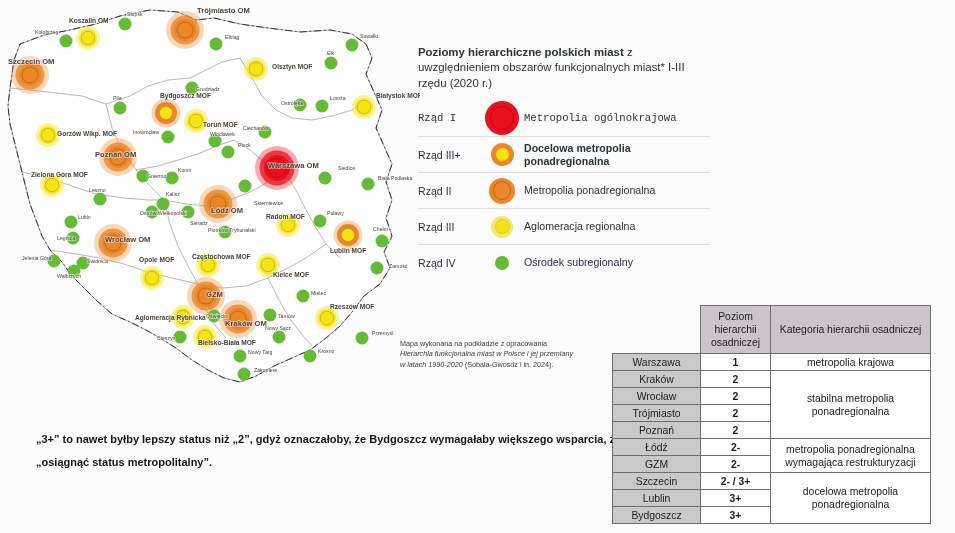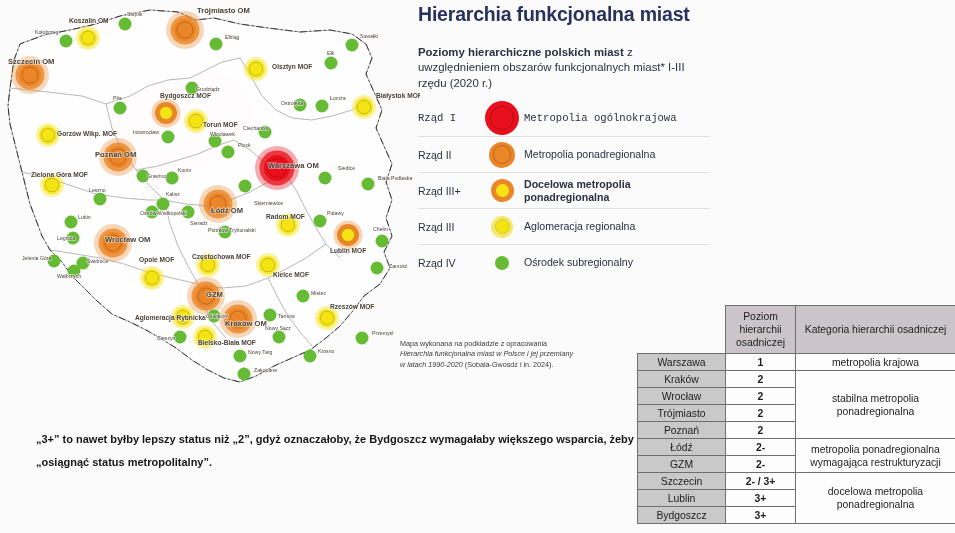--- a/index.html
+++ b/index.html
@@ -141,21 +141,21 @@
     width: 600px;
     font-size: 11px;
     font-weight: bold;
     color: #161616;
     line-height: 23px;
   }
 
   
   #table-wrap {
     position: absolute;
-    left: 637px; top: 305px;
+    left: 612px; top: 305px;
     width: 318px;
   }
   table { border-collapse: collapse; width: 318px; table-layout: fixed; }
   th, td {
     border: 1px solid #6f6f6f;
     font-size: 10.4px;
     color: #1c1c1c;
     text-align: center;
     padding: 0 2px;
     line-height: 13px;
@@ -533,50 +533,49 @@
           <text class="city-label lbl-sm" x="265" y="330">Nowy Sącz</text>
           <text class="city-label lbl-sm" x="278" y="318">Tarnów</text>
           <text class="city-label lbl-sm" x="311" y="295">Mielec</text>
           <text class="city-label lbl-md" x="330" y="309">Rzeszów MOF</text>
           <text class="city-label lbl-sm" x="318" y="353">Krosno</text>
           <text class="city-label lbl-sm" x="372" y="335">Przemyśl</text>
         </g>
     </svg>
   </div>
 
-  <div id="map-title">Hierarchia funkcjonalna miast</div>
 
   <div id="legend-block">
     <div id="legend-intro">
       <span class="bold">Poziomy hierarchiczne polskich miast</span>
       <span>z uwzględnieniem obszarów funkcjonalnych miast* I-III rzędu (2020 r.)</span>
     </div>
     <div id="legend-rows">
         <div class="legend-row">
           <div class="legend-rank">Rząd I</div>
           <div class="legend-marker">
             <div class="disc m-red"></div>
           </div>
           <div class="legend-text">Metropolia ogólnokrajowa</div>
         </div>
         <div class="legend-row">
-          <div class="legend-rank">Rząd II</div>
-          <div class="legend-marker">
-            <div class="disc m-org"></div>
-          </div>
-          <div class="legend-text">Metropolia ponadregionalna</div>
-        </div>
-        <div class="legend-row">
           <div class="legend-rank">Rząd III+</div>
           <div class="legend-marker">
             <div class="disc m-ring">
               <i></i>
             </div>
           </div>
           <div class="legend-text b">Docelowa metropolia ponadregionalna</div>
+        </div>
+        <div class="legend-row">
+          <div class="legend-rank">Rząd II</div>
+          <div class="legend-marker">
+            <div class="disc m-org"></div>
+          </div>
+          <div class="legend-text">Metropolia ponadregionalna</div>
         </div>
         <div class="legend-row">
           <div class="legend-rank">Rząd III</div>
           <div class="legend-marker">
             <div class="disc m-yel">
               <i></i>
             </div>
           </div>
           <div class="legend-text">Aglomeracja regionalna</div>
         </div>

